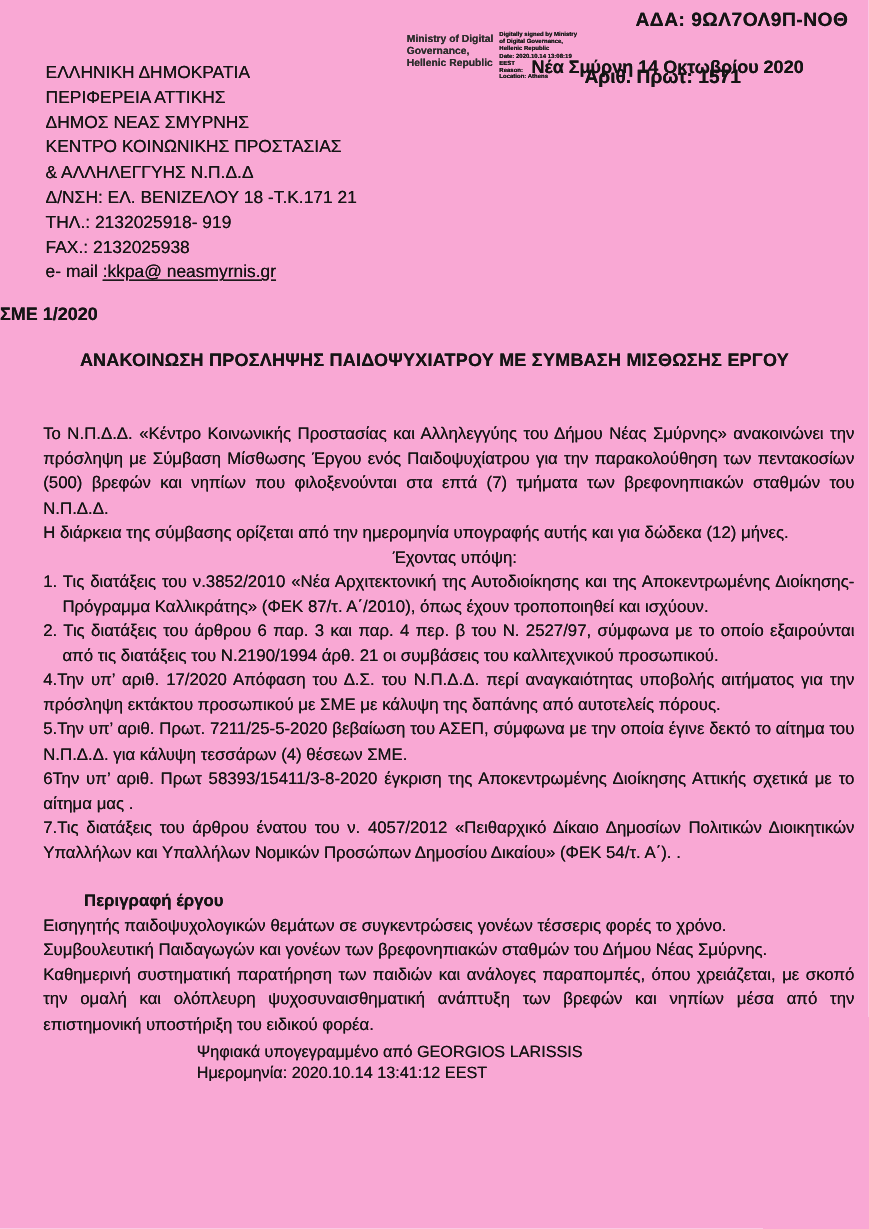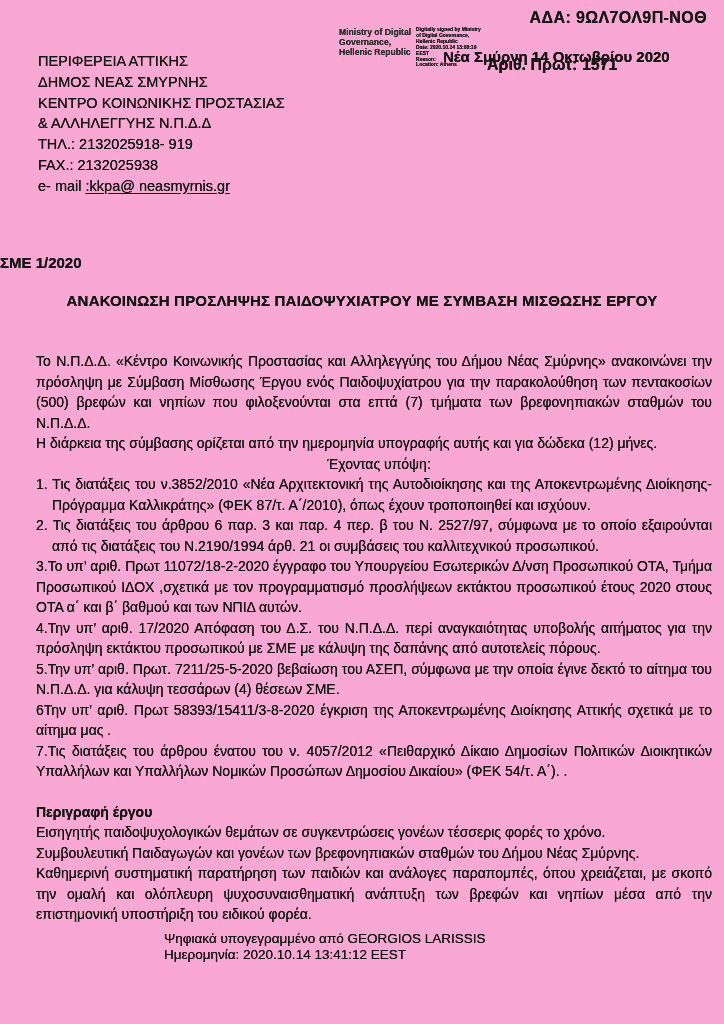--- a/index.html
+++ b/index.html
@@ -31,21 +31,21 @@
   .body-flow {
     position:absolute; left:36px; top:351px; width:676px;
     font-size:14px; line-height:20.5px;
   }
   .body-flow p { margin:0; }
   .just   { text-align:justify; }
   .oneline{ white-space:nowrap; }
   .considering { margin-top:12px; padding-left:10px;text-align:center; }
   .item { text-align:justify; }
   .hang { padding-left:16px; text-indent:-16px; }
-  .project-heading { font-weight:700; margin-top:20px; }
+  .project-heading { font-weight:700; margin-top:20px;margin-left:34px; }
   .signature {
     margin-top:6px; margin-left:128px;
     font-size:13.5px; line-height:16.5px; font-weight:500;
   }
   .signature div { white-space:nowrap; }
 </style>
 </head>
 <body>
 
 <div class="page">
@@ -66,41 +66,42 @@
       <div>EEST</div>
       <div>Reason:</div>
       <div>Location: Athens</div>
     </div>
   </div>
 
   <div class="place-date">Νέα Σμύρνη  14 Οκτωβρίου 2020</div>
   <div class="protocol">Αριθ. Πρωτ: 1571</div>
 
   <div class="letterhead">
+    <div class="lh-line">ΕΛΛΗΝΙΚΗ ΔΗΜΟΚΡΑΤΙΑ</div>
     <div class="lh-line">ΠΕΡΙΦΕΡΕΙΑ ΑΤΤΙΚΗΣ</div>
     <div class="lh-line">ΔΗΜΟΣ ΝΕΑΣ ΣΜΥΡΝΗΣ</div>
     <div class="lh-line">ΚΕΝΤΡΟ ΚΟΙΝΩΝΙΚΗΣ ΠΡΟΣΤΑΣΙΑΣ</div>
     <div class="lh-line">&amp; ΑΛΛΗΛΕΓΓΥΗΣ Ν.Π.Δ.Δ</div>
+    <div class="lh-line">Δ/ΝΣΗ: ΕΛ. ΒΕΝΙΖΕΛΟΥ 18 -Τ.Κ.171 21</div>
     <div class="lh-line">ΤΗΛ.: 2132025918- 919</div>
     <div class="lh-line">FAX.: 2132025938</div>
     <div class="lh-line"><span>e- mail </span><span class="email-underline">:kkpa@ neasmyrnis.gr</span></div>
   </div>
 
   <div class="subject-number">ΣΜΕ 1/2020</div>
   <div class="doc-title">ΑΝΑΚΟΙΝΩΣΗ ΠΡΟΣΛΗΨΗΣ  ΠΑΙΔΟΨΥΧΙΑΤΡΟΥ  ΜΕ ΣΥΜΒΑΣΗ ΜΙΣΘΩΣΗΣ ΕΡΓΟΥ</div>
 
   <div class="body-flow">
     <p class="just">Το Ν.Π.Δ.Δ. «Κέντρο Κοινωνικής Προστασίας και Αλληλεγγύης του Δήμου Νέας Σμύρνης» ανακοινώνει την πρόσληψη με Σύμβαση Μίσθωσης Έργου ενός Παιδοψυχίατρου για την παρακολούθηση των πεντακοσίων (500) βρεφών και νηπίων που φιλοξενούνται στα επτά (7) τμήματα των βρεφονηπιακών σταθμών του Ν.Π.Δ.Δ.</p>
     <p class="oneline">Η διάρκεια της σύμβασης ορίζεται από την ημερομηνία υπογραφής αυτής και για δώδεκα (12) μήνες.</p>
 
     <p class="considering">Έχοντας υπόψη:</p>
 
     <div class="item hang">1. Τις διατάξεις του ν.3852/2010 «Νέα Αρχιτεκτονική της Αυτοδιοίκησης και της Αποκεντρωμένης Διοίκησης- Πρόγραμμα Καλλικράτης» (ΦΕΚ 87/τ. Α΄/2010), όπως έχουν τροποποιηθεί και ισχύουν.</div>
     <div class="item hang">2. Τις διατάξεις του άρθρου 6 παρ. 3 και παρ. 4 περ. β του Ν. 2527/97, σύμφωνα με το οποίο εξαιρούνται από τις διατάξεις του Ν.2190/1994 άρθ. 21 οι συμβάσεις του καλλιτεχνικού προσωπικού.</div>
-    <div class="item">3.Το υπ’ αριθ. Πρωτ 11072/18-2-2020 έγγραφο του Υπουργείου Εσωτερικών Δ/νση Προσωπικού ΟΤΑ, Τμήμα Προσωπικού ΙΔΟΧ ,σχετικά με τον προγραμματισμό προσλήψεων εκτάκτου προσωπικού έτους 2020 στους ΟΤΑ α΄ και β΄ βαθμού και των ΝΠΙΔ αυτών.</div>
     <div class="item">4.Την υπ’ αριθ. 17/2020 Απόφαση του Δ.Σ. του Ν.Π.Δ.Δ. περί αναγκαιότητας υποβολής αιτήματος για την πρόσληψη εκτάκτου προσωπικού με ΣΜΕ με κάλυψη της δαπάνης από αυτοτελείς πόρους.</div>
     <div class="item">5.Την υπ’ αριθ. Πρωτ. 7211/25-5-2020 βεβαίωση του ΑΣΕΠ, σύμφωνα με την οποία έγινε δεκτό το αίτημα του Ν.Π.Δ.Δ. για κάλυψη τεσσάρων (4) θέσεων ΣΜΕ.</div>
     <div class="item">6Την υπ’ αριθ. Πρωτ 58393/15411/3-8-2020 έγκριση της Αποκεντρωμένης Διοίκησης Αττικής σχετικά με το αίτημα μας .</div>
     <div class="item">7.Τις διατάξεις του άρθρου ένατου του ν. 4057/2012 «Πειθαρχικό Δίκαιο Δημοσίων Πολιτικών Διοικητικών Υπαλλήλων και Υπαλλήλων Νομικών Προσώπων Δημοσίου Δικαίου» (ΦΕΚ 54/τ. Α΄). .</div>
 
     <div class="project-heading">Περιγραφή έργου</div>
     <p class="oneline">Εισηγητής παιδοψυχολογικών θεμάτων σε συγκεντρώσεις γονέων τέσσερις φορές το χρόνο.</p>
     <p class="oneline">Συμβουλευτική Παιδαγωγών και γονέων των βρεφονηπιακών σταθμών του Δήμου Νέας Σμύρνης.</p>
     <p class="just">Καθημερινή συστηματική παρατήρηση των παιδιών και ανάλογες παραπομπές, όπου χρειάζεται, με σκοπό την ομαλή και ολόπλευρη ψυχοσυναισθηματική ανάπτυξη των βρεφών και νηπίων μέσα από την επιστημονική υποστήριξη του ειδικού φορέα.</p>
 

